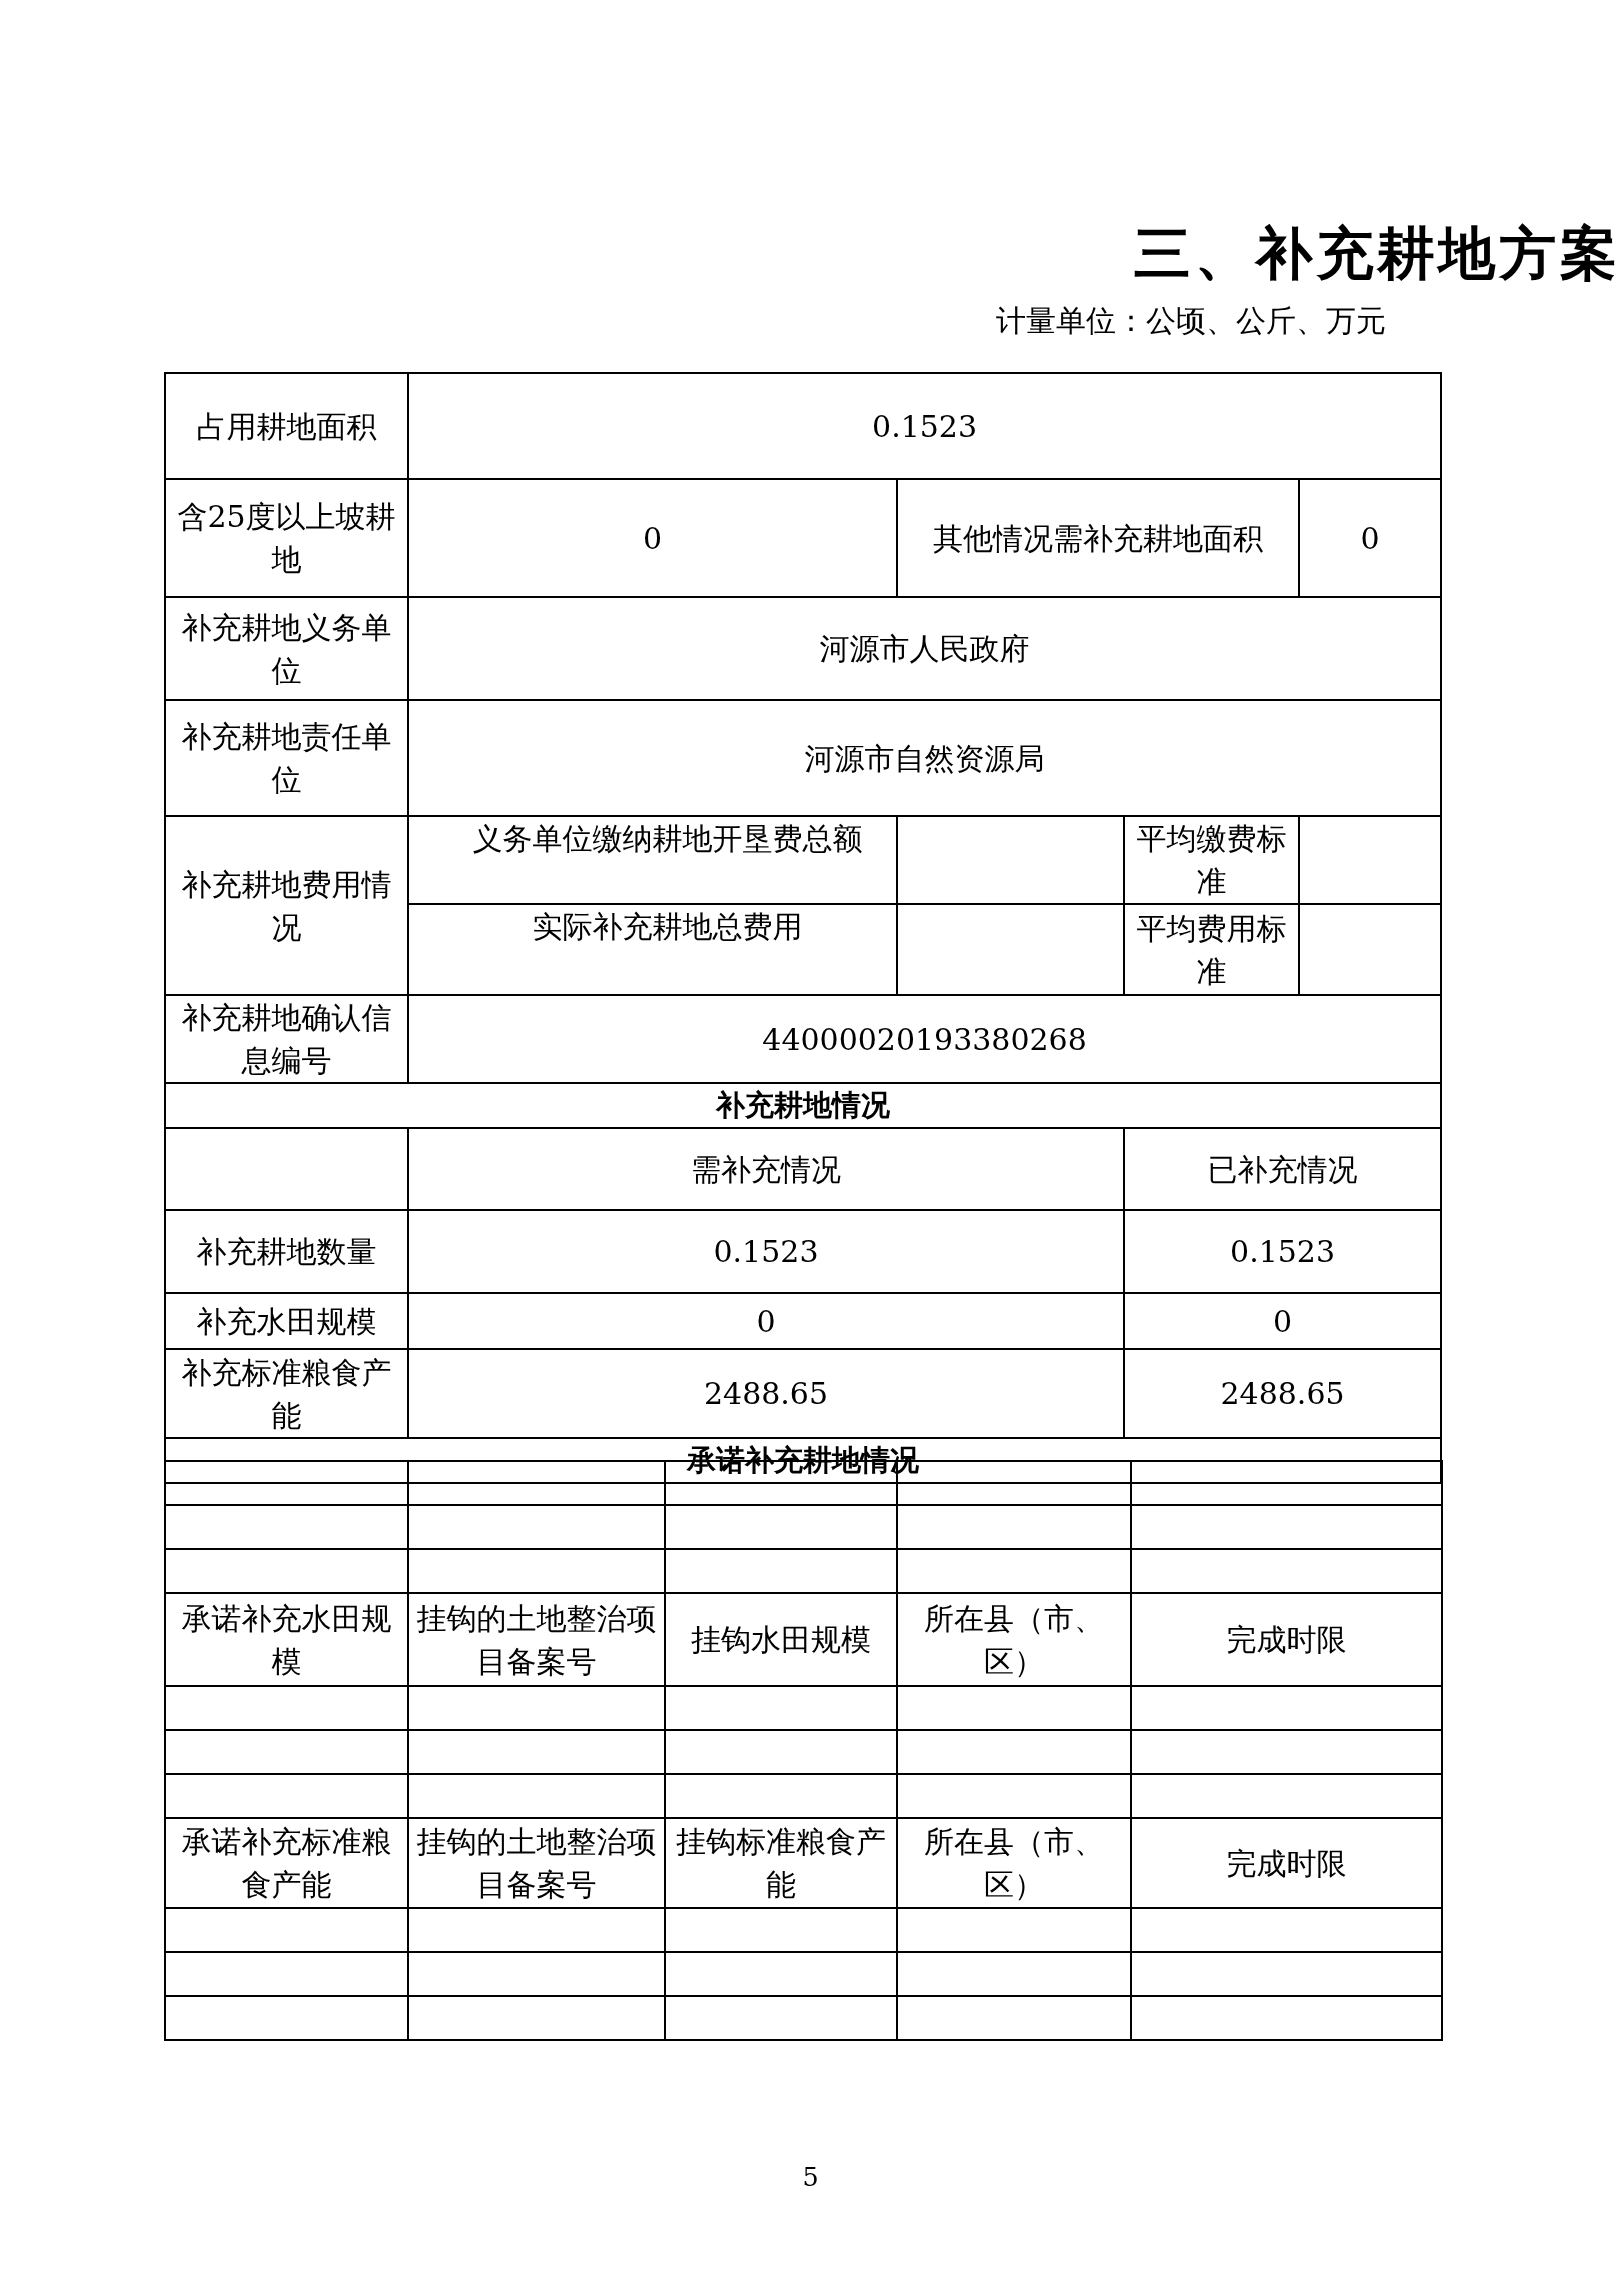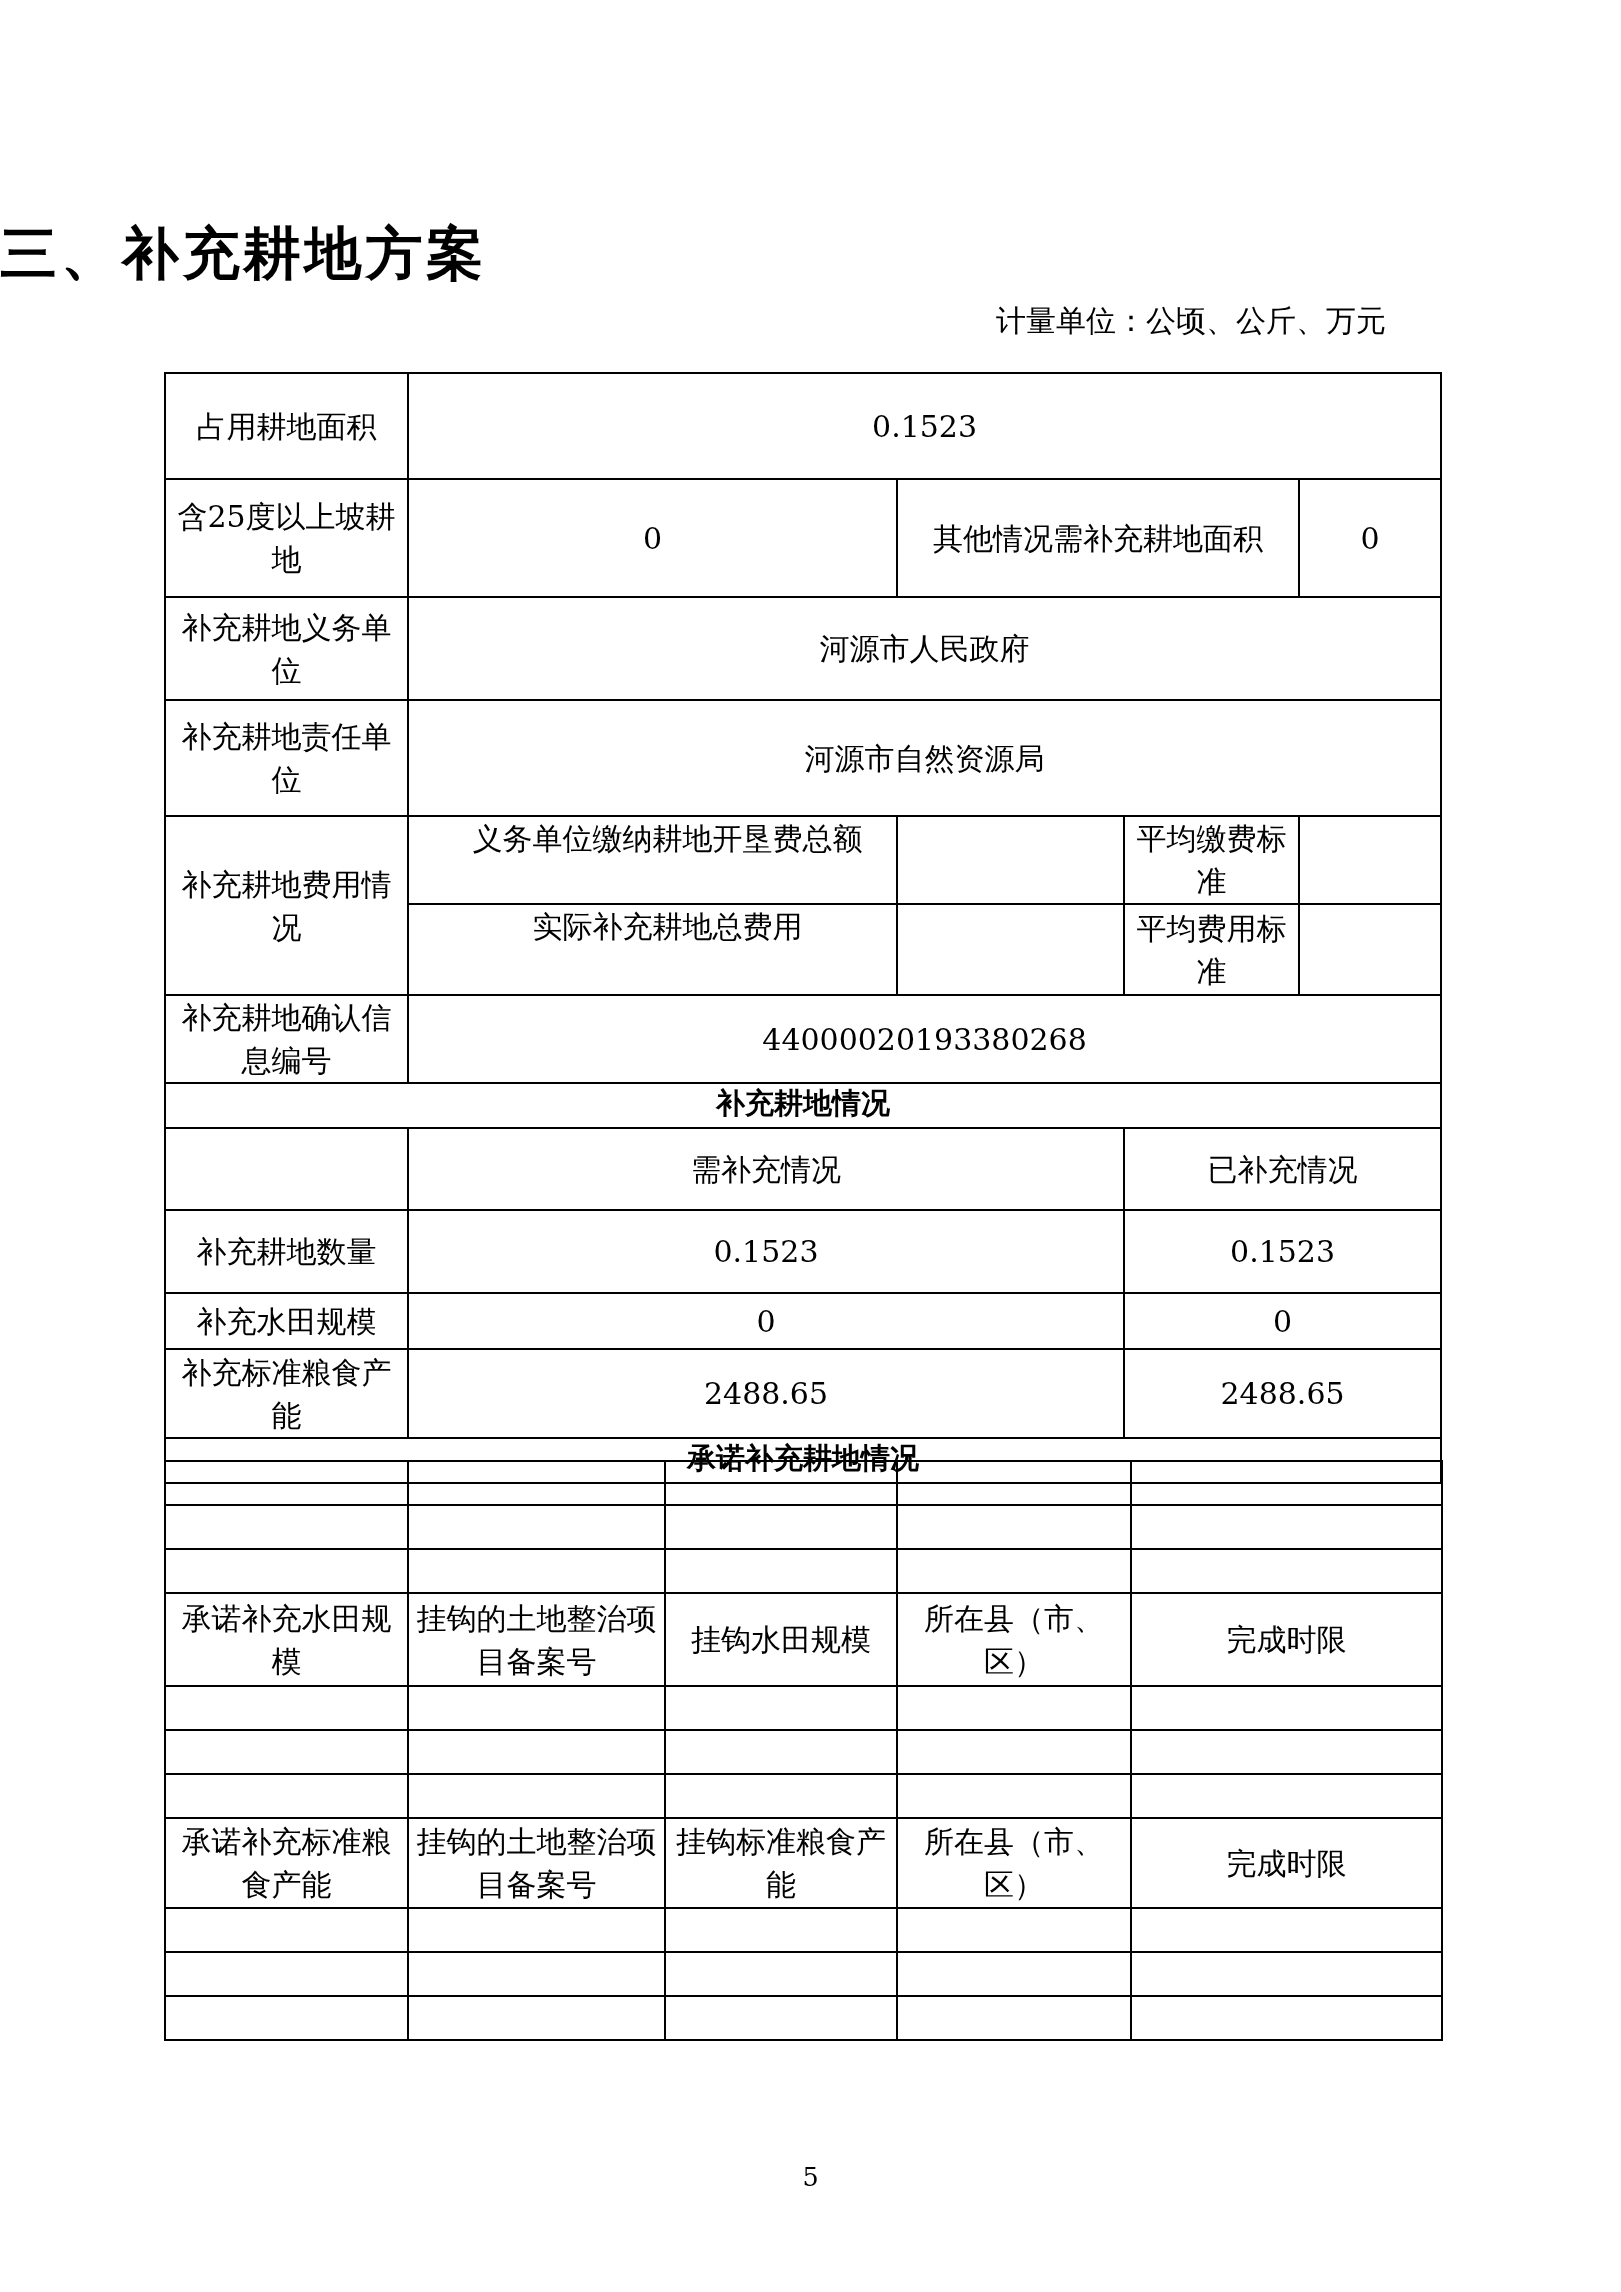--- a/index.html
+++ b/index.html
@@ -1,24 +1,24 @@
 <!DOCTYPE html>
 <html><head>
 <meta charset="utf-8">
 <style>
   html, body { margin:0; padding:0; background:#ffffff; }
   body { width:1621px; height:2293px; position:relative; overflow:hidden;
          font-family:"DejaVu Serif", serif; color:#000; }
-  .title { position:absolute; left:0; width:1621px; top:214px; text-align:left;
+  .title { position:absolute; left:0; width:1621px; top:214px; text-align:right;
            font-family:"DejaVu Sans", sans-serif; font-weight:bold; font-size:57px; letter-spacing:3.9px; line-height:78px; }
   .unit { position:absolute; right:235px; top:299px; font-size:30px; line-height:43px; }
   .pagenum { position:absolute; left:0; width:1621px; top:2162px; text-align:center; font-size:25.5px; }
   table { position:absolute; left:164px; top:372px; width:1277px; border-collapse:collapse; table-layout:fixed; }
   td { border:2px solid #000; text-align:center; vertical-align:middle; font-size:30px; line-height:43px; padding:0 5.9px; }
-  td.sect { font-weight:bold; font-family:Liberation Mono, monospace; font-size:29px; }
+  td.sect { font-weight:bold; font-family:Liberation Serif, serif; font-size:29px; }
   td.top { vertical-align:top;padding-left:36px; }
 </style>
 </head>
 <body>
 
 <div class="title">三、补充耕地方案</div>
 <div class="unit">计量单位：公顷、公斤、万元</div>
 
 <table>
   <colgroup>

